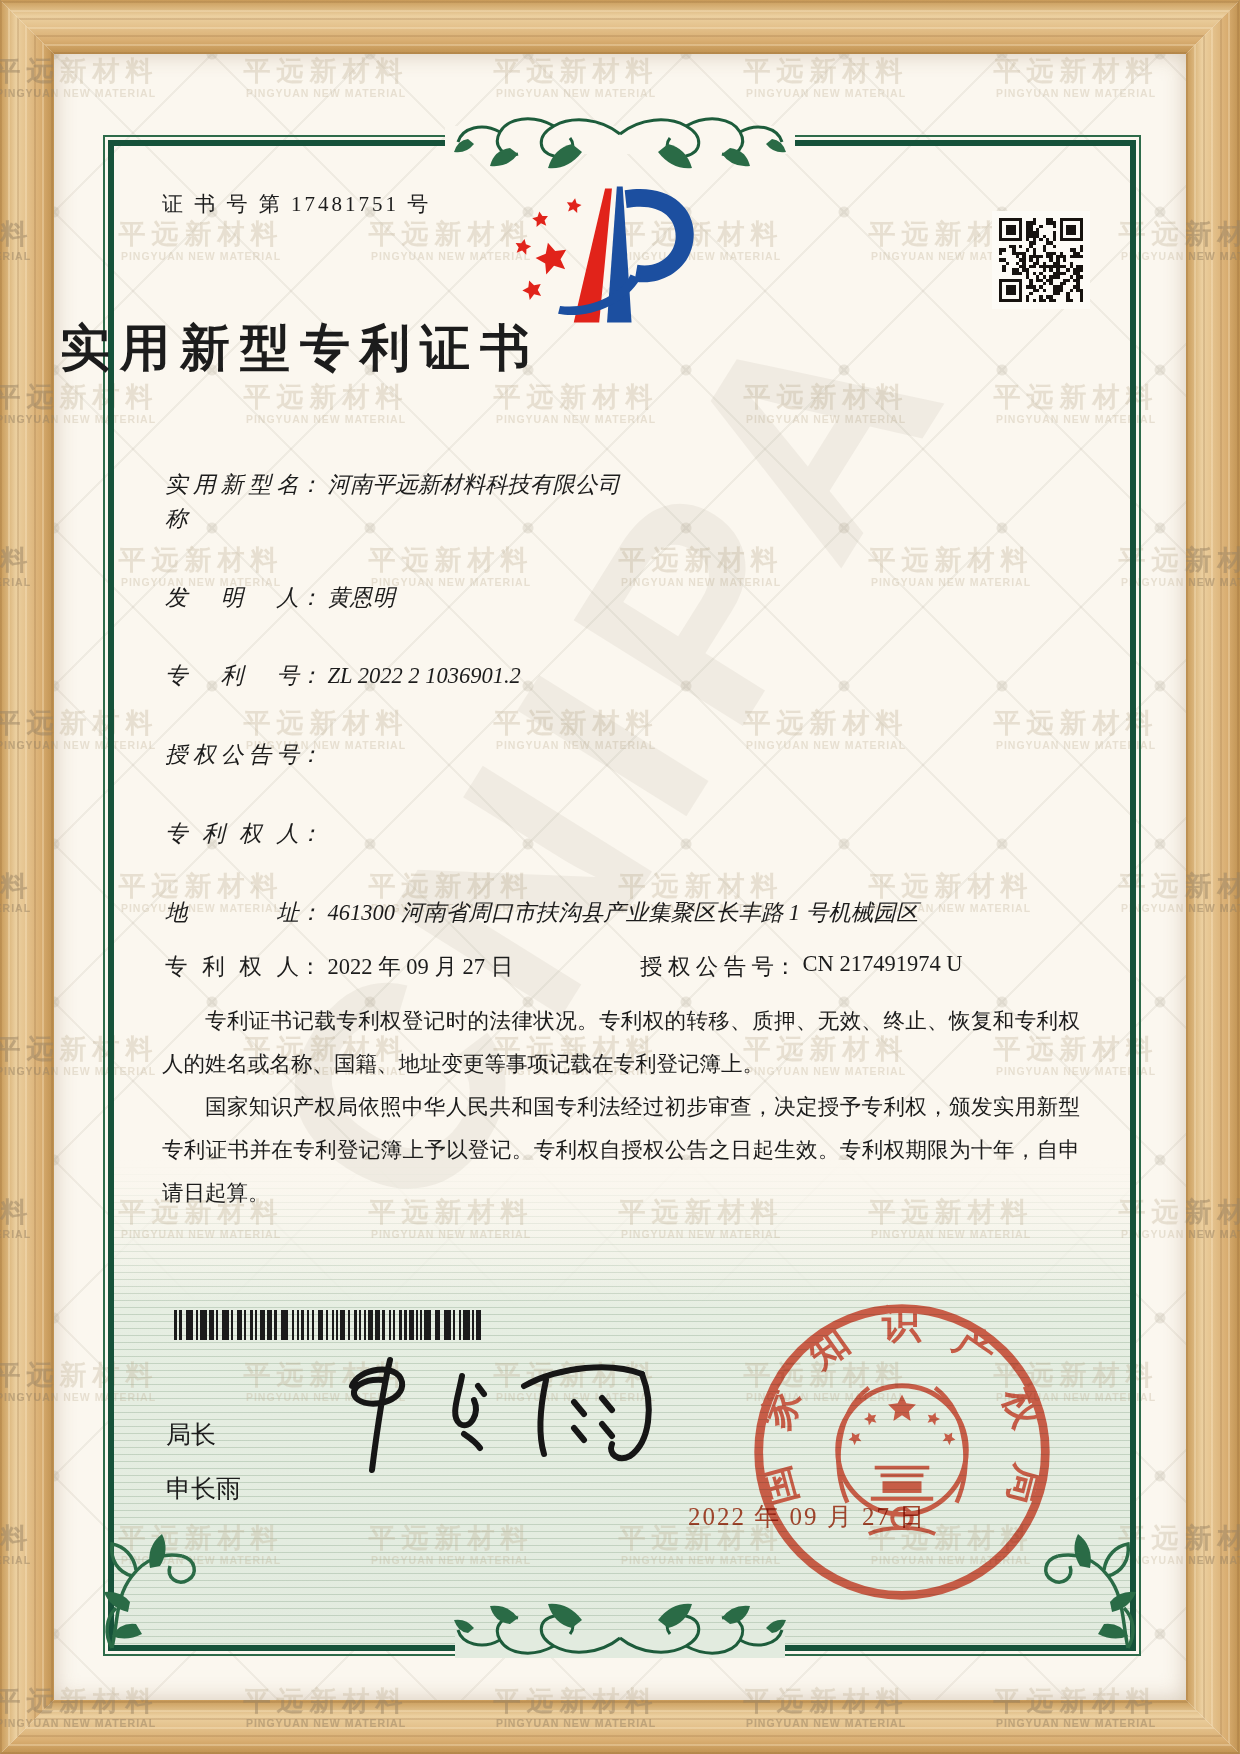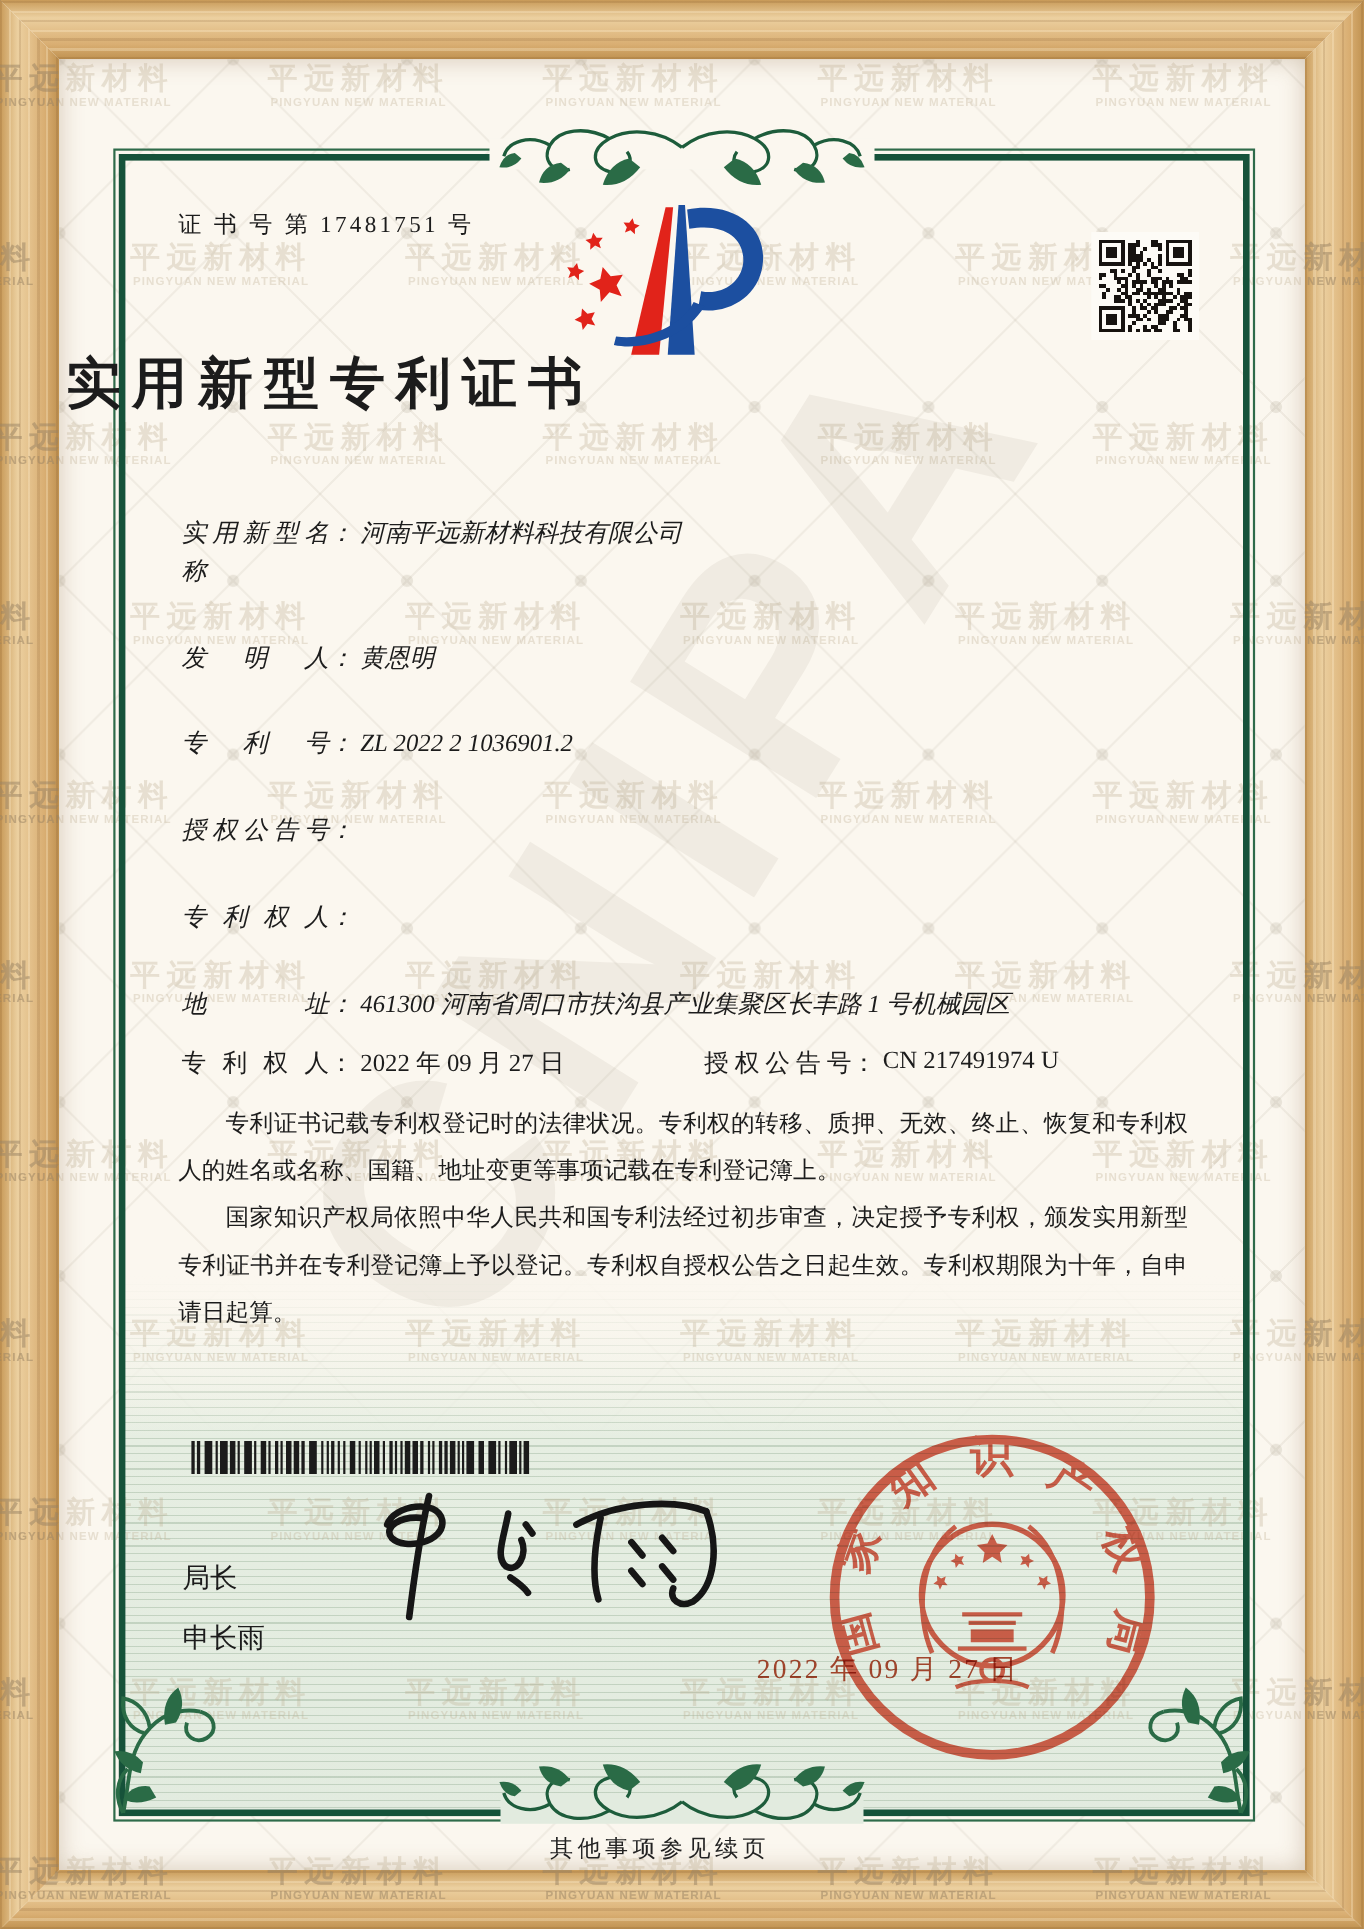--- a/index.html
+++ b/index.html
@@ -1071,21 +1071,20 @@
         <path d="M150,34 C146,56 138,74 148,82 C158,88 168,72 162,58"></path>
         <path d="M152,92 C158,96 164,100 168,106"></path>
         <path d="M166,44 l6,8"></path>
         <path d="M212,44 C248,24 300,20 330,32"></path>
         <path d="M234,38 C228,66 226,92 232,112"></path>
         <path d="M330,32 C342,64 338,100 318,114 C306,120 296,112 300,102"></path>
         <path d="M262,60 l10,12 M290,56 l10,12 M262,86 l10,12 M290,82 l10,12"></path>
       </g>
     </svg>
 
-    <div class="footer-note">其他事项参见续页</div>
   </div>
 
   <svg class="seal" viewBox="0 0 320 320">
     <defs>
         <path id="sealArc" d="M 53 210 A 118 118 0 1 1 267 210"></path>
       </defs>
     <g stroke="#dd5742" fill="none">
       <circle cx="160" cy="160" r="147" stroke-width="9"></circle>
       <circle cx="160" cy="158" r="66" stroke-width="5"></circle>
       <path d="M104,212 C88,176 92,120 126,94" stroke-width="4.5"></path>

